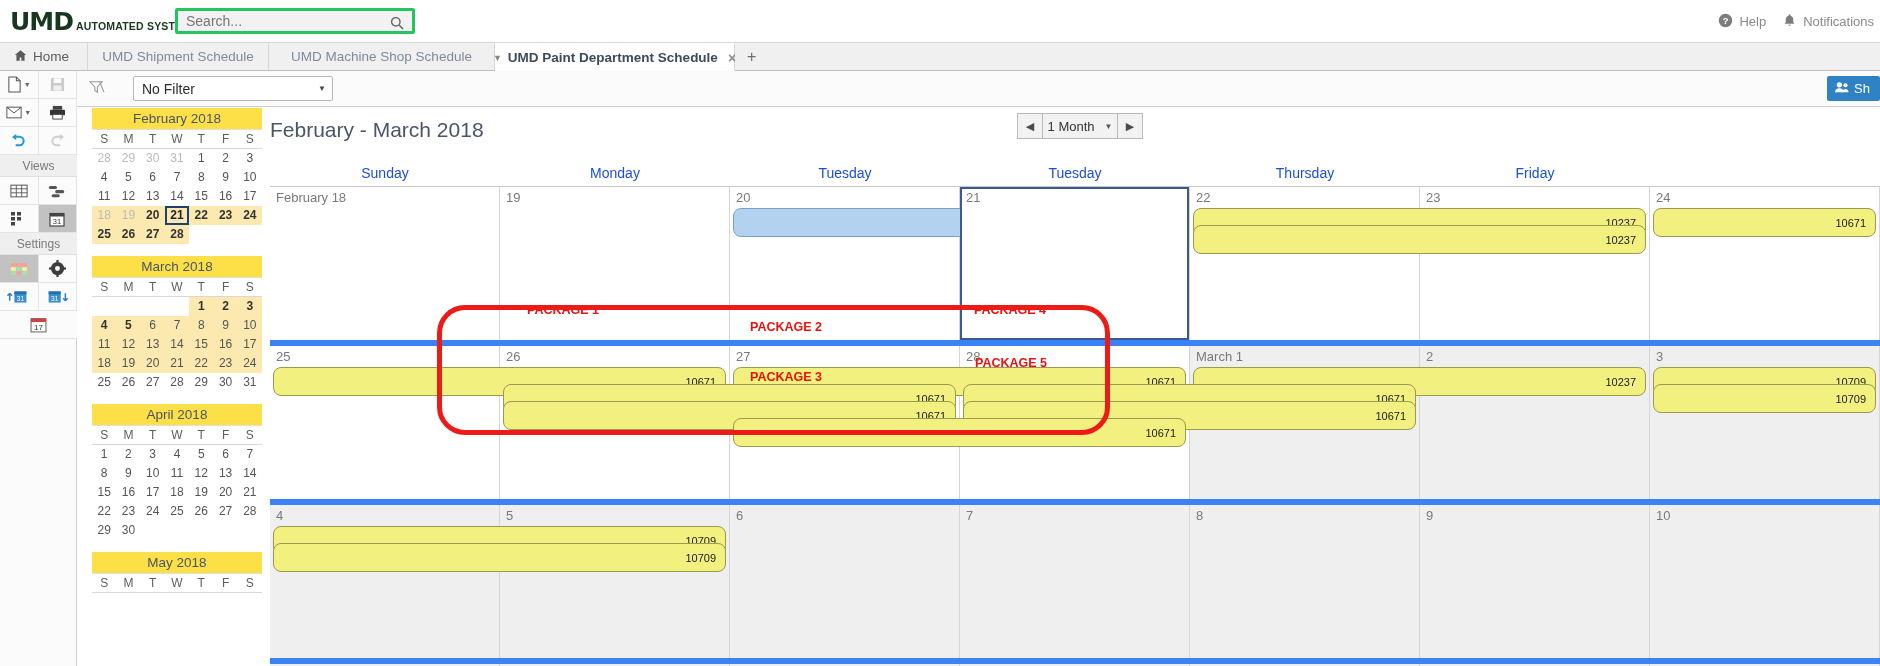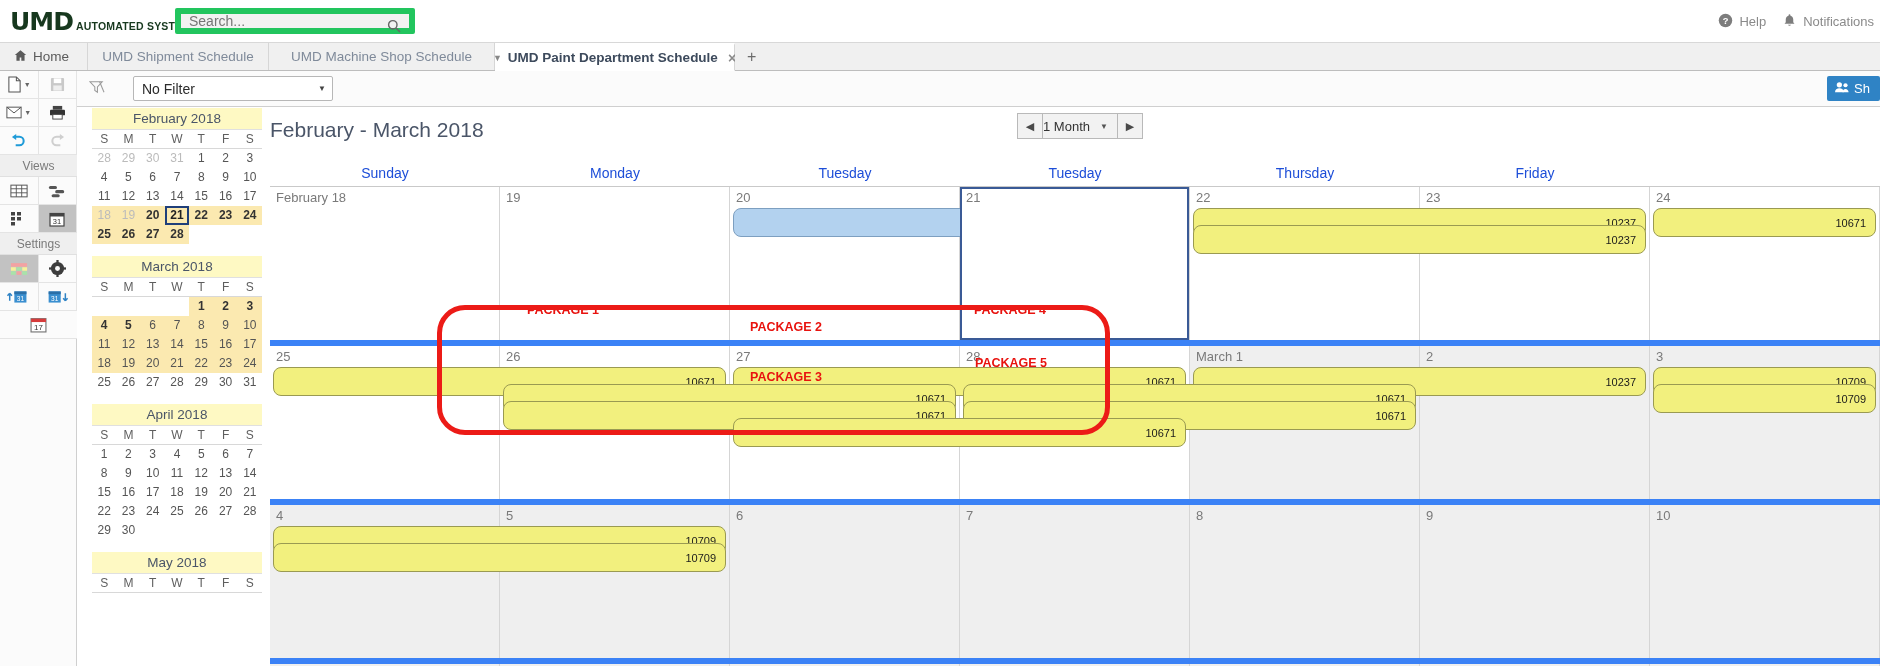--- a/index.html
+++ b/index.html
@@ -24,21 +24,21 @@
     font-weight: bold; font-size: 25px; letter-spacing: -1px;
     color: #17381e; line-height: 24px;
   }
   #logo .lg-sub {
     font-size: 10.5px; font-weight: bold; color: #17381e;
     letter-spacing: .2px; margin-left: 3px; margin-bottom: 2px;
     text-transform: uppercase; font-variant: small-caps;
   }
   #searchbox {
     position: absolute; left: 175px; top: 8px; width: 240px; height: 26px;
-    background: #f2f2f2; border: 6px solid #22c55e; border-radius: 2px;
+    background: #f2f2f2; border: 3px solid #22c55e; border-radius: 2px;
     display: flex; align-items: center;
   }
   #searchbox input {
     border: none; outline: none; background: transparent;
     font-family: "Liberation Sans", sans-serif; font-size: 14px;
     color: #6b6b6b; padding-left: 8px; width: 200px;
   }
   #searchbox .sicon { position: absolute; right: 8px; top: 5px; }
   #topright {
     position: absolute; right: 6px; top: 0; height: 43px;
@@ -112,21 +112,21 @@
     border-radius: 2px;
   }
 
   
   #sidebar {
     position: absolute; left: 78px; top: 108px; width: 192px; height: 558px;
     background: #ffffff; overflow: hidden;
   }
   .mc { width: 170px; margin: 0 0 12px 14px; }
   .mc-title {
-    height: 22px; background: #fef9c3; color: #4a5568;
+    height: 22px; background: #fde047; color: #4a5568;
     font-size: 13.5px; display: flex; align-items: center; justify-content: center;
     border-bottom: 1px solid #e0e0e0;
   }
   .mc-grid { display: grid; grid-template-columns: repeat(7, 1fr); }
   .mc-dow {
     font-size: 12px; color: #5e5e5e; text-align: center;
     height: 19px; line-height: 19px;
     border-bottom: 1px solid #d8d8d8;
   }
   .mc-day {
@@ -156,21 +156,21 @@
     display: flex; align-items: stretch;
   }
   .navbtn {
     width: 26px; background: #f2f2f2; border: 1px solid #b9b9b9;
     display: flex; align-items: center; justify-content: center;
     font-size: 11px; color: #4a4a4a;
   }
   .navrange {
     width: 74px; background: #f2f2f2;
     border-top: 1px solid #b9b9b9; border-bottom: 1px solid #b9b9b9;
-    display: flex; align-items: center; gap: 10px;
+    display: flex; align-items: center; justify-content: center; gap: 10px;
     font-size: 13px; color: #333;
   }
   .navrange .cc { font-size: 8px; color: #555; }
   #dowrow {
     position: absolute; left: 270px; top: 160px; width: 1610px; height: 26px;
     display: grid; grid-template-columns: repeat(7, 1fr);
     background: #ffffff;
   }
   .dow-cell {
     font-size: 14px; color: #1d4ed8; text-align: center;

